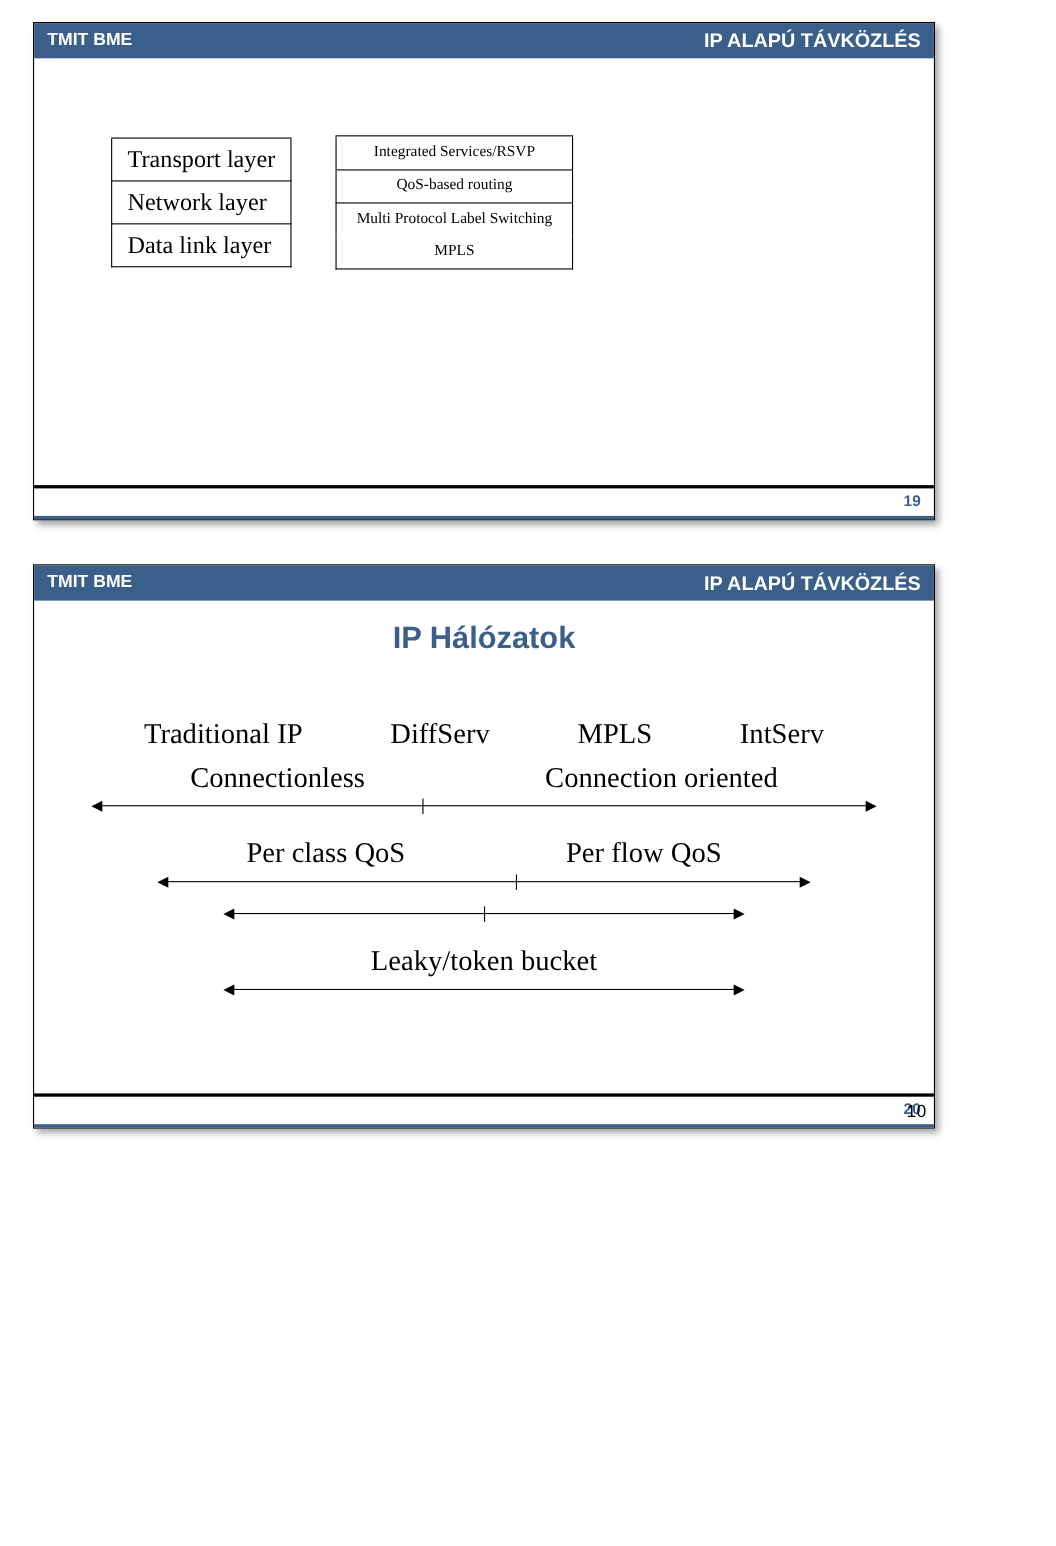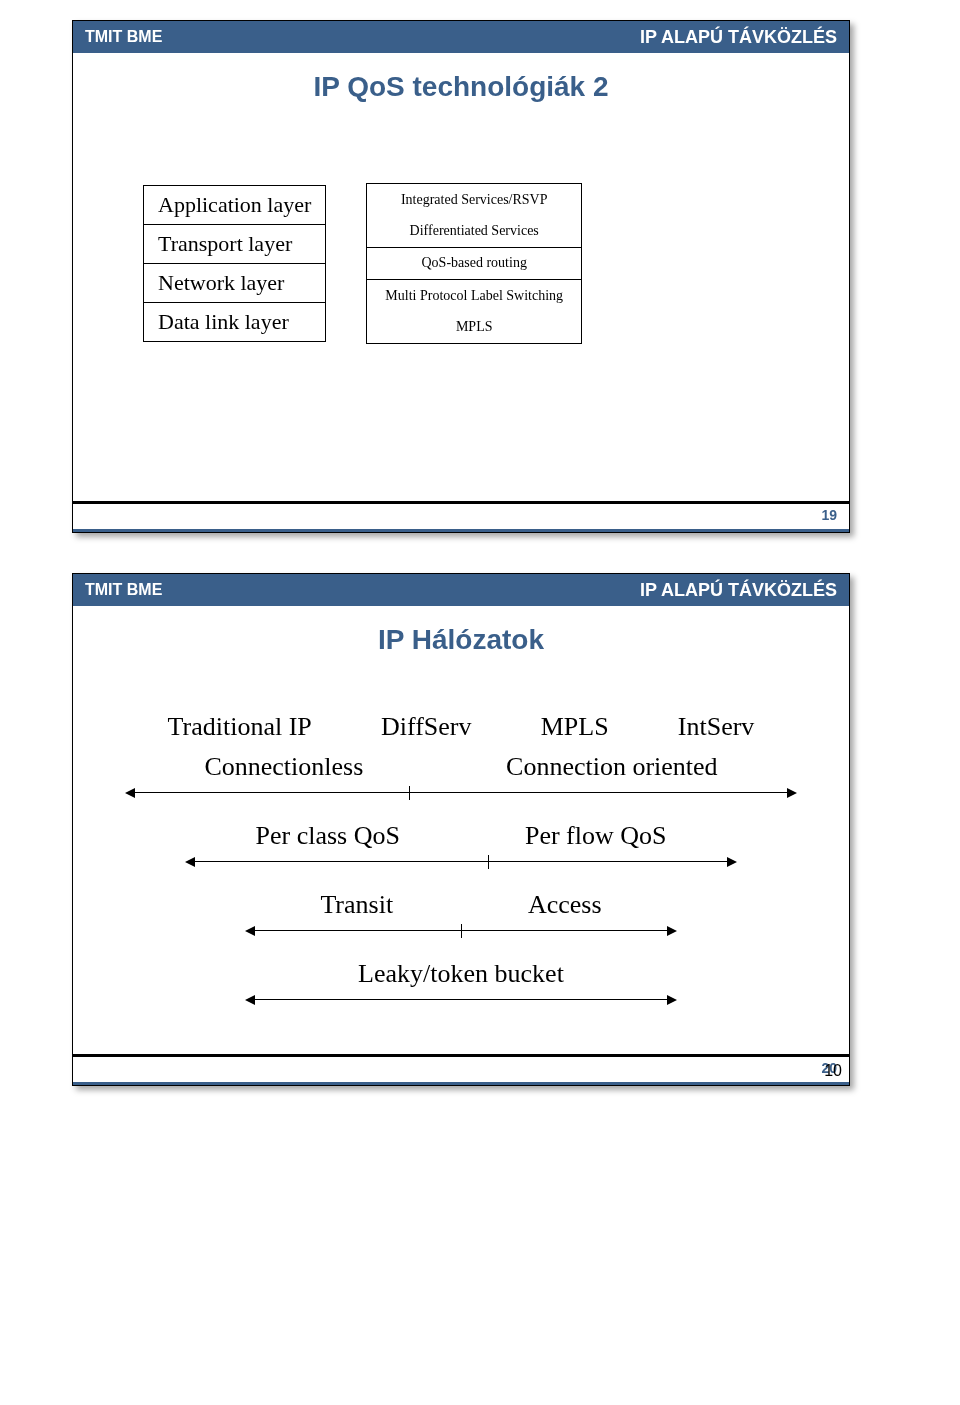--- a/index.html
+++ b/index.html
@@ -6,21 +6,20 @@
     margin:0;
     padding:0;
     background:#fff;
     font-family:"Times New Roman", Times, serif;
     width:960px;
   }
   .page {
     position:relative;
     width:880px;
     box-sizing:border-box;
-    padding-left:42px;
   }
   .slide {
     margin:20px 30px 40px 30px;
     border:1px solid #000;
     background:#fff;
     box-shadow:4px 4px 6px rgba(0,0,0,0.35);
     position:relative;
     box-sizing:border-box;
     padding:0;
   }
@@ -133,32 +132,28 @@
 </head>
 <body>
 
 <div class="page">
 
   <div class="slide">
     <div class="bar">
       <span>TMIT BME</span>
       <span class="bar-right">IP ALAPÚ TÁVKÖZLÉS</span>
     </div>
-    <div class="title">IP QoS technológiák 2</div>
     <div class="slide-body">
       <div class="layers-row">
         <table class="mini-table">
           <tbody>
               <tr>
                 <td class="blank noborder" style="border-bottom:1px solid #000;"></td>
               </tr>
           <tr>
-                <td>Application layer</td>
-              </tr>
-          <tr>
                 <td>Transport layer</td>
               </tr>
           <tr>
                 <td>Network layer</td>
               </tr>
           <tr>
                 <td>Data link layer</td>
               </tr>
           <tr>
                 <td class="blank noborder" style="border-top:1px solid #000;"></td>
@@ -167,23 +162,20 @@
           </table>
         <table class="mini-table right">
           <tbody>
               <tr>
                 <td class="blank" style="border-bottom:1px solid #000;border-top:none;border-left:none;border-right:none;"></td>
               </tr>
           <tr>
                 <td style="border-bottom:none;">Integrated Services/RSVP</td>
               </tr>
           <tr>
-                <td style="border-top:none;">Differentiated Services</td>
-              </tr>
-          <tr>
                 <td>QoS-based routing</td>
               </tr>
           <tr>
                 <td style="border-bottom:none;">Multi Protocol Label Switching</td>
               </tr>
           <tr>
                 <td style="border-top:none;">MPLS</td>
               </tr>
           <tr>
                 <td class="blank" style="border-top:1px solid #000;border-bottom:none;border-left:none;border-right:none;"></td>
@@ -221,24 +213,20 @@
         </div>
 
         <div class="row-labels indent1">
           <span>Per class QoS</span>
           <span>Per flow QoS</span>
         </div>
         <div class="axis-line indent1">
           <div class="tick" style="left:55%"></div>
         </div>
 
-        <div class="row-labels indent2">
-          <span>Transit</span>
-          <span>Access</span>
-        </div>
         <div class="axis-line indent2">
           <div class="tick" style="left:50%"></div>
         </div>
 
         <div class="center-line">
           <div class="row-labels indent2">
             <span>Leaky/token bucket</span>
           </div>
           <div class="axis-line indent2"></div>
         </div>

